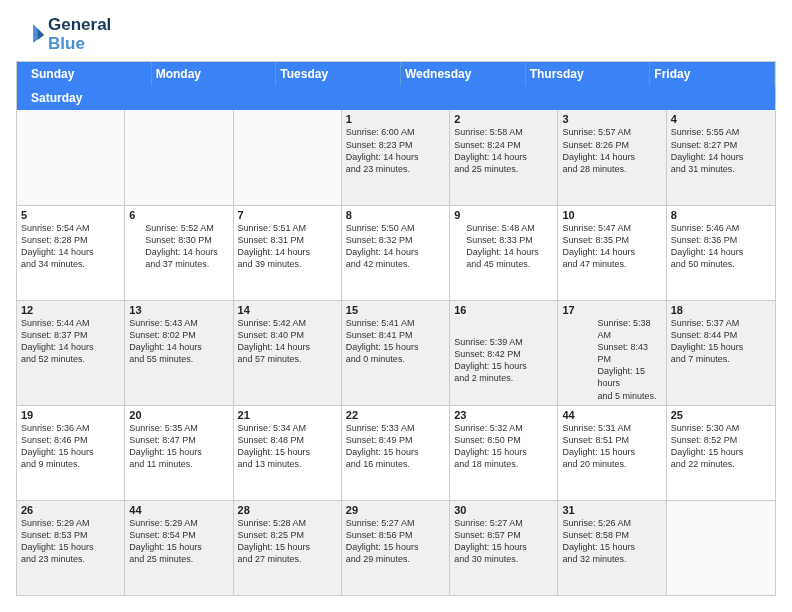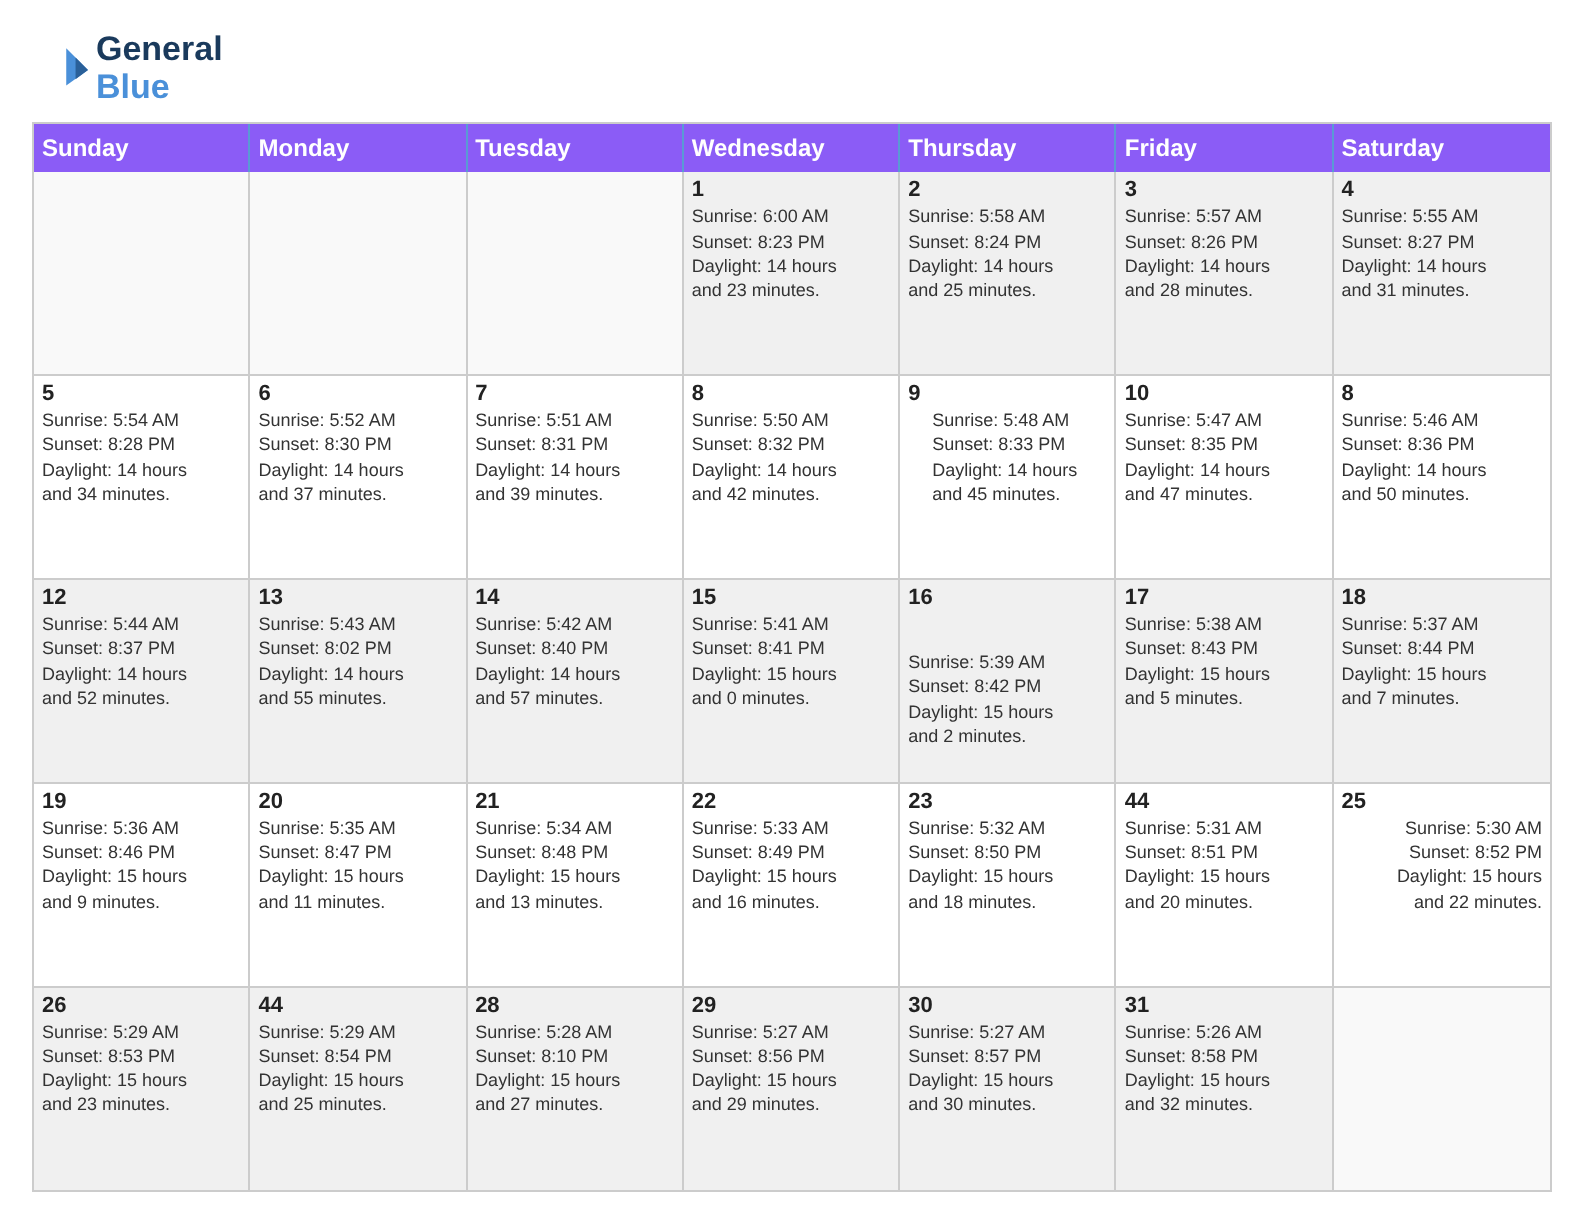--- a/index.html
+++ b/index.html
@@ -47,22 +47,23 @@
       font-weight: normal;
     }
     .calendar {
       flex: 1;
       display: flex;
       flex-direction: column;
       border: 1px solid #ccc;
     }
     .cal-header-row {
       display: grid;
-      grid-template-columns: repeat(7, 1fr);
-      background: #8b5cf6;
+      grid-template-columns: repeat(6, 1fr);
+      background: #3b82f6;
+      padding-left: 10px;
     }
     .cal-header-cell {
       color: #fff;
       font-size: 12px;
       font-weight: bold;
       padding: 5px 4px;
       text-align: left;
       border-right: 1px solid #5a9ad4;
     }
     .cal-header-cell:last-child { border-right: none; }
@@ -171,21 +172,21 @@
         <div class="cal-row">
           <div class="cal-cell">
             <span class="day-num">5</span>
             <div class="cell-text" style="white-space: pre-line;">Sunrise: 5:54 AM
 Sunset: 8:28 PM
 Daylight: 14 hours
 and 34 minutes.</div>
           </div>
           <div class="cal-cell">
             <span class="day-num">6</span>
-            <div class="cell-text" style="white-space: pre-line;">Sunrise: 5:52 AM
+            <div class="cell-text" style="white-space: pre-line; margin-left: 16px;">Sunrise: 5:52 AM
 Sunset: 8:30 PM
 Daylight: 14 hours
 and 37 minutes.</div>
           </div>
           <div class="cal-cell">
             <span class="day-num">7</span>
             <div class="cell-text" style="white-space: pre-line;">Sunrise: 5:51 AM
 Sunset: 8:31 PM
 Daylight: 14 hours
 and 39 minutes.</div>
@@ -250,21 +251,21 @@
           </div>
           <div class="cal-cell shaded">
             <span class="day-num">16</span>
             <div class="cell-text" style="white-space: pre-line; margin-top: 20px;">Sunrise: 5:39 AM
 Sunset: 8:42 PM
 Daylight: 15 hours
 and 2 minutes.</div>
           </div>
           <div class="cal-cell shaded">
             <span class="day-num">17</span>
-            <div class="cell-text" style="white-space: pre-line;">Sunrise: 5:38 AM
+            <div class="cell-text" style="white-space: pre-line; margin-left: 35px;">Sunrise: 5:38 AM
 Sunset: 8:43 PM
 Daylight: 15 hours
 and 5 minutes.</div>
           </div>
           <div class="cal-cell shaded">
             <span class="day-num">18</span>
             <div class="cell-text" style="white-space: pre-line;">Sunrise: 5:37 AM
 Sunset: 8:44 PM
 Daylight: 15 hours
 and 7 minutes.</div>
@@ -308,21 +309,21 @@
           </div>
           <div class="cal-cell">
             <span class="day-num">44</span>
             <div class="cell-text" style="white-space: pre-line;">Sunrise: 5:31 AM
 Sunset: 8:51 PM
 Daylight: 15 hours
 and 20 minutes.</div>
           </div>
           <div class="cal-cell">
             <span class="day-num">25</span>
-            <div class="cell-text" style="white-space: pre-line; text-align: right;">Sunrise: 5:30 AM
+            <div class="cell-text" style="white-space: pre-line;">Sunrise: 5:30 AM
 Sunset: 8:52 PM
 Daylight: 15 hours
 and 22 minutes.</div>
           </div>
         </div>
         <div class="cal-row">
           <div class="cal-cell shaded">
             <span class="day-num">26</span>
             <div class="cell-text" style="white-space: pre-line;">Sunrise: 5:29 AM
 Sunset: 8:53 PM
@@ -332,21 +333,21 @@
           <div class="cal-cell shaded">
             <span class="day-num">44</span>
             <div class="cell-text" style="white-space: pre-line;">Sunrise: 5:29 AM
 Sunset: 8:54 PM
 Daylight: 15 hours
 and 25 minutes.</div>
           </div>
           <div class="cal-cell shaded">
             <span class="day-num">28</span>
             <div class="cell-text" style="white-space: pre-line;">Sunrise: 5:28 AM
-Sunset: 8:10 PM
+Sunset: 8:25 PM
 Daylight: 15 hours
 and 27 minutes.</div>
           </div>
           <div class="cal-cell shaded">
             <span class="day-num">29</span>
             <div class="cell-text" style="white-space: pre-line;">Sunrise: 5:27 AM
 Sunset: 8:56 PM
 Daylight: 15 hours
 and 29 minutes.</div>
           </div>

